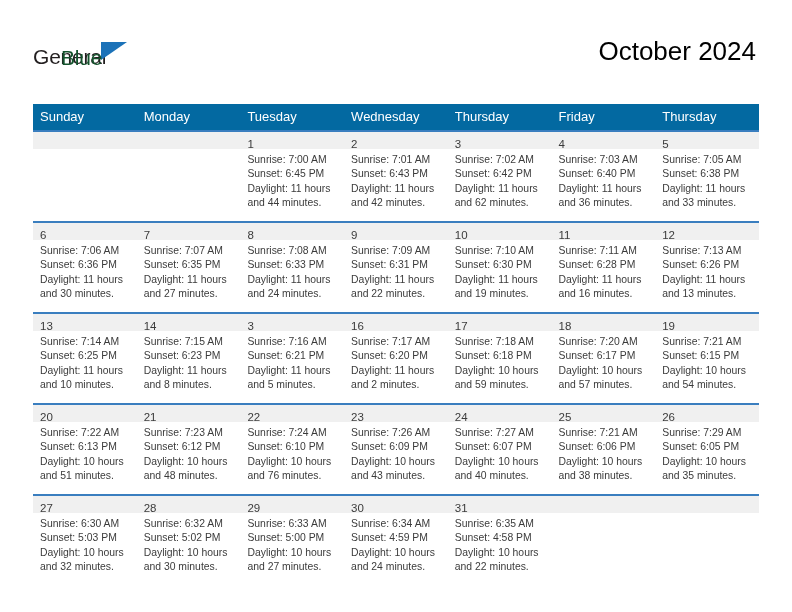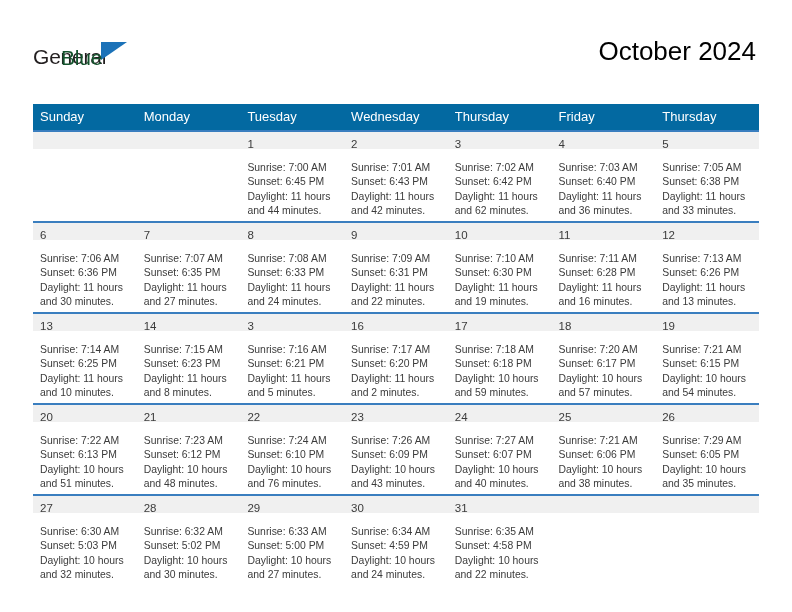--- a/index.html
+++ b/index.html
@@ -125,21 +125,21 @@
     height: 17px;
     padding: 2px 0 0 7px;
     box-sizing: border-box;
   }
   .datenum {
     font-size: 11.5px;
     color: #3b3b3b;
     line-height: 14px;
   }
   .cellbody {
-    padding: 12px 6px 0 7px;
+    padding: 4px 6px 0 7px;
   }
   .cellbody div {
     font-size: 10.4px;
     line-height: 14.4px;
     color: #3b3b3b;
     white-space: nowrap;
   }
 </style>
 </head>
 <body>

